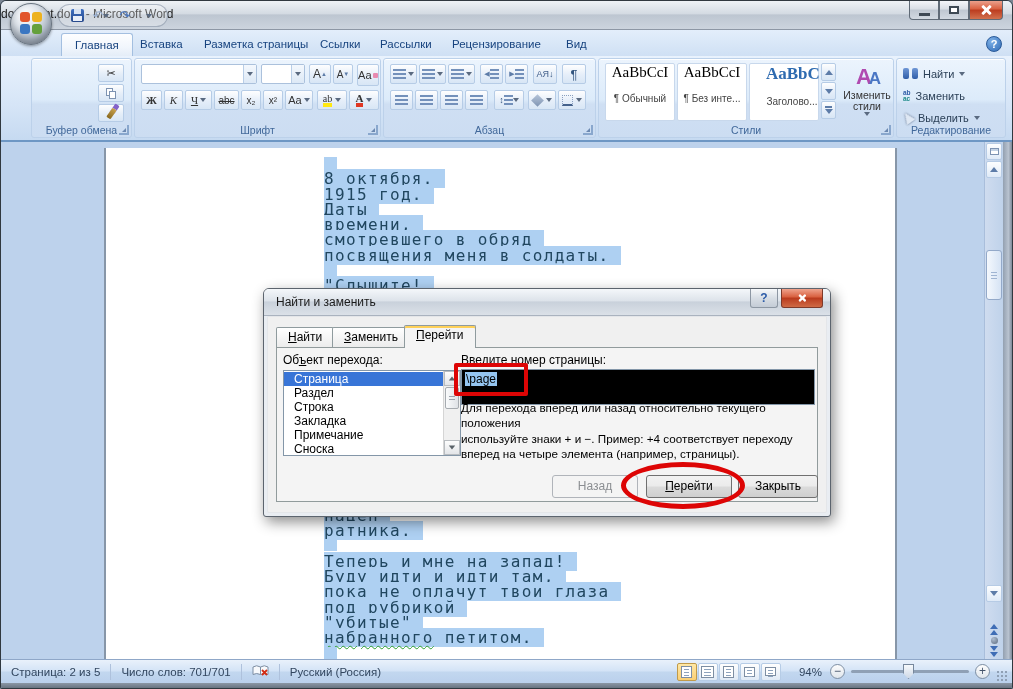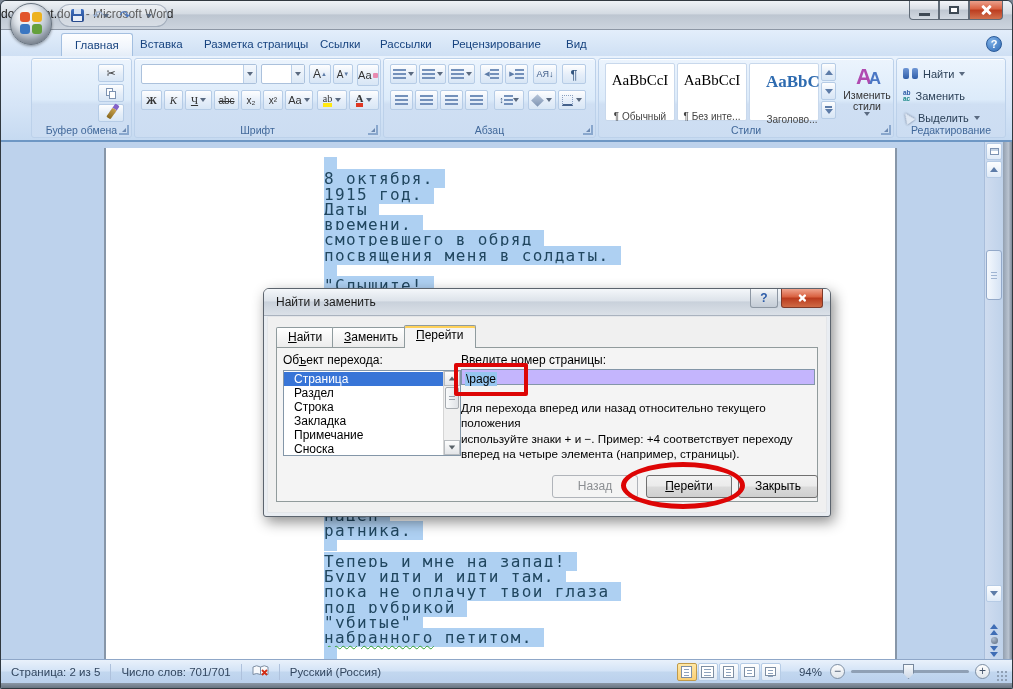--- a/index.html
+++ b/index.html
@@ -56,22 +56,22 @@
   .combo .drop{ position:absolute; right:0; top:0; bottom:0; width:13px; background:linear-gradient(#f4f8fd,#dde9f6); border-left:1px solid #b9cee7; display:flex; align-items:center; justify-content:center; }
   .bigbtn{ position:absolute; display:flex; flex-direction:column; align-items:center; border:1px solid transparent; border-radius:3px; font-size:11px; color:#333; }
   .clipboard-ic{ width:24px; height:30px; background:linear-gradient(#c49a62,#a9792f); border-radius:3px; position:relative; }
   .clipboard-ic:before{ content:""; position:absolute; left:4px; top:4px; width:16px; height:22px; background:#fdfdfd; border:1px solid #9aa7b5; }
   .clipboard-ic:after{ content:""; position:absolute; left:7px; top:-3px; width:10px; height:6px; background:#c8d2dc; border:1px solid #8a97a5; border-radius:2px; }
   .ln{ width:13px; height:10px; background:repeating-linear-gradient(to bottom,#7390ba 0 1.6px,transparent 1.6px 4.2px); }
   .pre-letters{ font-size:9px; line-height:8px; color:#44618c; }
   .ab-high{ font-size:10px; line-height:9px; border-bottom:4px solid #ffe812; padding-bottom:0; font-family:"Liberation Serif",serif;}
   .a-color{ font-size:11px; line-height:10px; font-weight:bold; border-bottom:4px solid #e03723; font-family:"Liberation Serif",serif;}
   .stylecard{ position:absolute; top:4px; width:70px; height:58px; background:#fff; border:1px solid #c8d8ec; border-radius:2px; text-align:center; }
-  .stylecard .pv{ font-family:"Liberation Serif",serif; font-size:15px; margin-top:8px; }
-  .stylecard .nm{ font-size:10px; color:#444; margin-top:22px; white-space:nowrap; overflow:hidden; }
+  .stylecard .pv{ font-family:"Liberation Serif",serif; font-size:15px; }
+  .stylecard .nm{ font-size:10px; color:#444; margin-top:12px; white-space:nowrap; overflow:hidden; }
   .gal-col{ position:absolute; width:15px; display:flex; flex-direction:column; gap:1px; }
   .gal-btn{ height:18px; }
   .tri-up{ width:0;height:0;border-left:4px solid transparent;border-right:4px solid transparent;border-bottom:5px solid #5d7ca8;}
   .tri-dn{ width:0;height:0;border-left:4px solid transparent;border-right:4px solid transparent;border-top:5px solid #5d7ca8;}
   .chstyles-ic{ font-size:22px; font-weight:bold; color:#b04ab0; letter-spacing:-3px; }
   .chstyles-ic i{ font-style:normal; color:#4a76c4; font-size:17px; }
   .edrow{ position:absolute; left:6px; height:19px; display:flex; align-items:center; gap:5px; font-size:11px; color:#2c4158; }
   .binoc{ width:15px; height:11px; position:relative; }
   .binoc:before,.binoc:after{ content:""; position:absolute; top:0; width:6px; height:11px; border-radius:2px; background:linear-gradient(#6f97d6,#2f5da8); }
   .binoc:after{ right:0; } .binoc:before{ left:0; }
@@ -124,21 +124,21 @@
   .listbox{ position:absolute; left:6px; top:22px; width:178px; height:86px; background:#fff; border:1px solid #8396a8; display:flex; }
   .litems{ flex:1; padding-top:1px; }
   .litem{ height:14px; line-height:14px; padding-left:10px; color:#000; white-space:nowrap; }
   .litem.sel{ background:#3875d7; color:#fff; }
   .lscroll{ width:17px; background:#f0f0f0; border-left:1px solid #d5d5d5; display:flex; flex-direction:column; }
   .lsb{ height:15px; border:1px solid #b8bcc0; background:linear-gradient(#fdfdfd,#e3e5e8); display:flex; align-items:center; justify-content:center; }
   .lsb .tri-up{ border-bottom-color:#5a6268; transform:scale(.8);} .lsb .tri-dn{ border-top-color:#5a6268; transform:scale(.8);}
   .lthumb{ height:22px; margin:1px; border:1px solid #a6abb0; border-radius:2px; background:linear-gradient(90deg,#fafbfc,#dfe2e6); position:relative;}
   .lthumb:before{ content:""; position:absolute; left:3px; right:3px; top:8px; height:6px;
     background:repeating-linear-gradient(to bottom,#9aa2ab 0 1px,transparent 1px 3px); }
-  .dinput{ position:absolute; left:184px; top:21px; width:354px; height:16px; background:#c4b5fd; border:1px solid #8396a8; padding:2px 3px; }
+  .dinput{ position:absolute; left:184px; top:21px; width:354px; height:36px; background:#000000; border:1px solid #8396a8; padding:2px 3px; }
   .selhl{ background:#95c5f0; color:#000; padding:0 1px; }
   .hint{ position:absolute; left:184px; top:52px; width:360px; font-size:11.7px; line-height:15.3px; color:#000; }
   .dbtn{ position:absolute; top:127px; width:86px; height:23px; border:1px solid #707070; border-radius:3px; font-size:12px; color:#000;
     background:linear-gradient(#f2f2f2,#ebebeb 48%,#dbdbdb 52%,#cfcfcf); text-align:center; line-height:21px; }
   .dbtn.disabled{ border-color:#b0b4ba; color:#8b8e92; background:#f4f4f4; }
   .dbtn .fl{ display:inline-block; }
   .dbtn .fl::first-letter{ text-decoration:underline; }
   .ann-rect{ position:absolute; left:177px; top:15px; width:74px; height:33px; border:4px solid #dd0505; border-radius:2px; z-index:9; pointer-events:none; }
   .ann-ellipse{ position:absolute; left:344px; top:114px; width:124px; height:47px; border:5px solid #dd0505; border-radius:50%; z-index:9; pointer-events:none; }
 

